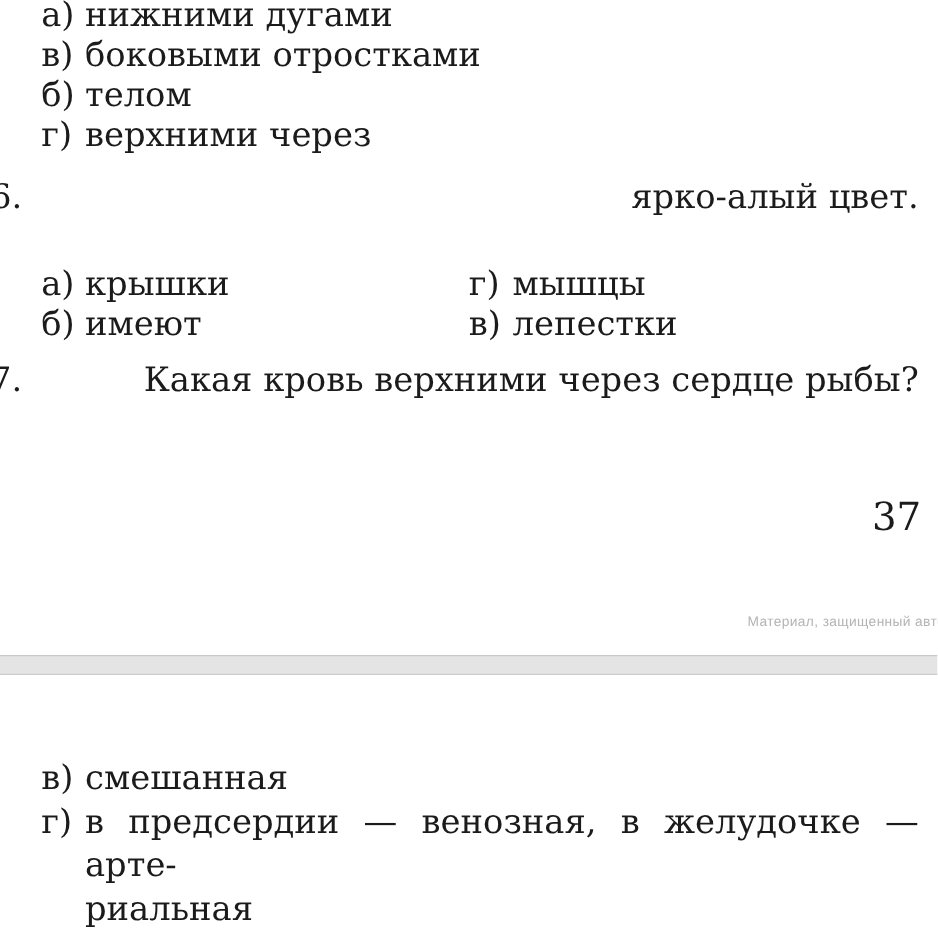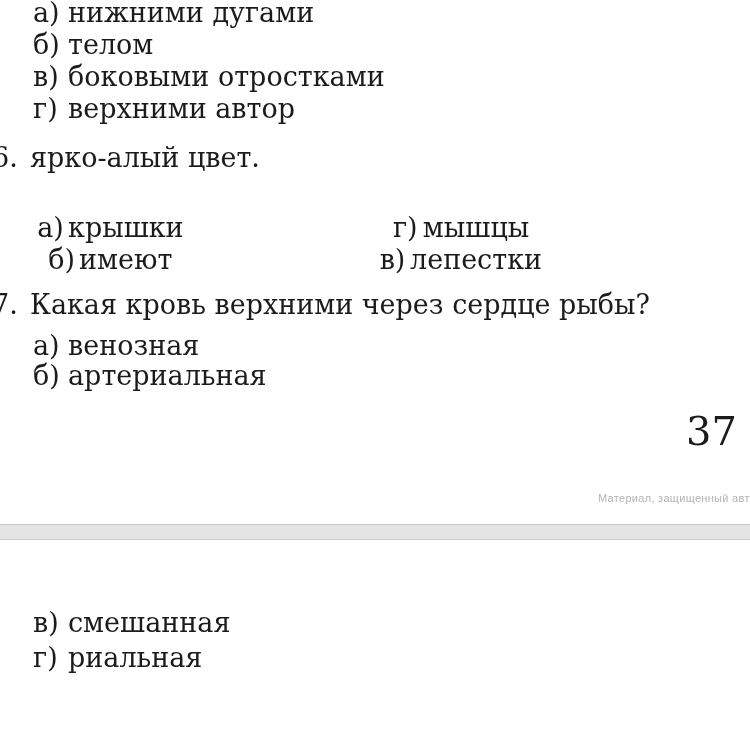--- a/index.html
+++ b/index.html
@@ -29,39 +29,39 @@
 
   
   .question {
     position: absolute;
     left: 0;
     width: 735px;
     padding-left: 30px;
     box-sizing: border-box;
   }
   .qnum { position: absolute; left: -8px; top: 0; }
-  .qline { display: block; }
+  .qline { display: block; text-align: right; }
   .just { text-align: justify; text-align-last: justify; text-justify: inter-word; }
 
   .q6 { top: 141px; line-height: 34px; }
   .q7 { top: 289px; line-height: 32px; }
 
   .cols { position: absolute; top: 212px; left: 33px; width: 702px; height: 64px; }
-  .col { position: absolute; top: 0; text-align: center; }
+  .col { position: absolute; top: 0; }
   .col-1 { left: 0; }
   .col-2 { left: 342px; }
 
   .q7-opts { position: absolute; top: 331px; left: 33px; }
   .q7-opts .opt { line-height: 30px; }
 
   .page-number {
     position: absolute;
-    top: 413px;
+    top: 396px;
     right: 13px;
-    font-size: 40px;
+    font-size: 31px;
     line-height: 36px;
   }
 
   .watermark {
     position: absolute;
     top: 492px;
     left: 598px;
     font-family: "Liberation Sans", sans-serif;
     font-size: 11px;
     line-height: 13px;
@@ -100,27 +100,27 @@
 
 <div class="viewport">
 
   <section class="page page-top">
 
     <div class="top-opts">
       <div class="opt">
         <span class="marker">а)</span><span>нижними дугами</span>
       </div>
       <div class="opt">
+        <span class="marker">в)</span><span>боковыми отростками</span>
+      </div>
+      <div class="opt">
         <span class="marker">б)</span><span>телом</span>
       </div>
       <div class="opt">
-        <span class="marker">в)</span><span>боковыми отростками</span>
-      </div>
-      <div class="opt">
-        <span class="marker">г)</span><span>верхними автор</span>
+        <span class="marker">г)</span><span>верхними через</span>
       </div>
     </div>
 
     <div class="question q6">
       <span class="qnum">6.</span>
       <span class="qline">ярко-алый цвет.</span>
     </div>
 
     <div class="cols">
       <div class="col col-1">
@@ -139,43 +139,36 @@
           <span class="marker">в)</span><span>лепестки</span>
         </div>
       </div>
     </div>
 
     <div class="question q7">
       <span class="qnum">7.</span>
       <span class="qline">Какая кровь верхними через сердце рыбы?</span>
     </div>
 
-    <div class="q7-opts">
-      <div class="opt">
-        <span class="marker">а)</span><span>венозная</span>
-      </div>
-      <div class="opt">
-        <span class="marker">б)</span><span>артериальная</span>
-      </div>
-    </div>
 
     <div class="page-number">37</div>
 
     <div class="watermark">Материал, защищенный автор</div>
 
   </section>
 
   <div class="page-gap"></div>
 
   <section class="page page-bottom">
 
     <div class="opt opt-v">
       <span class="marker">в)</span><span>смешанная</span>
     </div>
 
     <div class="opt-g">
       <span class="marker">г)</span>
+      <span class="g-line just">в предсердии — венозная, в желудочке — арте-</span>
       <span class="g-line">риальная</span>
     </div>
 
   </section>
 
 </div>
 
 </body></html>

